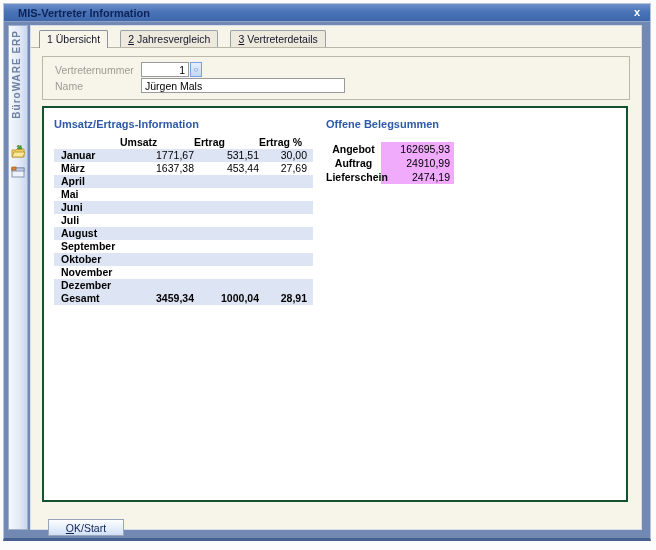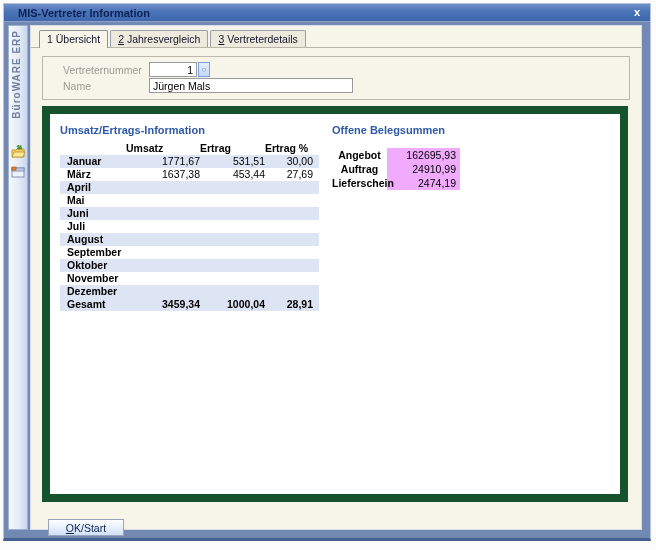--- a/index.html
+++ b/index.html
@@ -54,39 +54,39 @@
     border:1px solid #d7dce8;
     box-sizing:border-box;
   }
   
   .tabbar{
     display:flex;align-items:flex-end;
     padding:4px 0 0 8px;height:17px;
     border-bottom:1px solid #b9b5a7;
   }
   .tab{
-    padding:2px 7px 2px 7px;margin-right:2px;
+    padding:2px 7px 2px 7px;margin-right:12px;
     border:1px solid #9aa0a8;border-bottom:none;
     border-radius:2px 2px 0 0;
     background:#edeadd;
     font-size:10.5px;color:#14142a;
     position:relative;white-space:nowrap;cursor:default;
   }
   .tab.active{
     background:#f7f4e9;
     margin-bottom:-1px;
     padding-bottom:3px;
     border-color:#8b929c;
   }
   .tab .mnu{text-decoration:underline;}
   
   .formbox{
     margin:8px 11px 0 11px;
     border:1px solid #bcb8aa;
-    padding:4px 8px 5px 20px;
+    padding:4px 8px 5px 12px;
     background:#f7f4e9;
   }
   .frow{display:flex;align-items:center;height:15px;margin:1px 0;}
   .flabel{width:86px;color:#9c9c94;font-size:10.5px;}
   .finput{
     border:1px solid #9a9a9a;background:#fff;height:13px;
     font-family:"Liberation Sans","DejaVu Sans",sans-serif;
     font-size:10.5px;padding:0 3px;box-sizing:content-box;
   }
   .finput.num{width:40px;text-align:right;}
@@ -96,21 +96,21 @@
     background:linear-gradient(180deg,#e6effc,#c3d7f4);
     border:1px solid #7aa0e0;box-sizing:border-box;
     display:flex;align-items:center;justify-content:center;
     font-size:8px;color:#5b82c4;cursor:default;
   }
   
   .panel{
     margin:6px 13px 0 11px;
     height:396px;
     background:#fff;
-    border:8px solid #14532d;
+    border:2px solid #14532d;
     box-sizing:border-box;
     position:relative;
   }
   .sec-title{
     font-weight:bold;color:#2e59a8;font-size:11px;
   }
   .left-sec{position:absolute;left:10px;top:10px;width:260px;}
   .right-sec{position:absolute;left:282px;top:10px;width:129px;}
   table.umsatz{
     border-collapse:collapse;table-layout:fixed;

